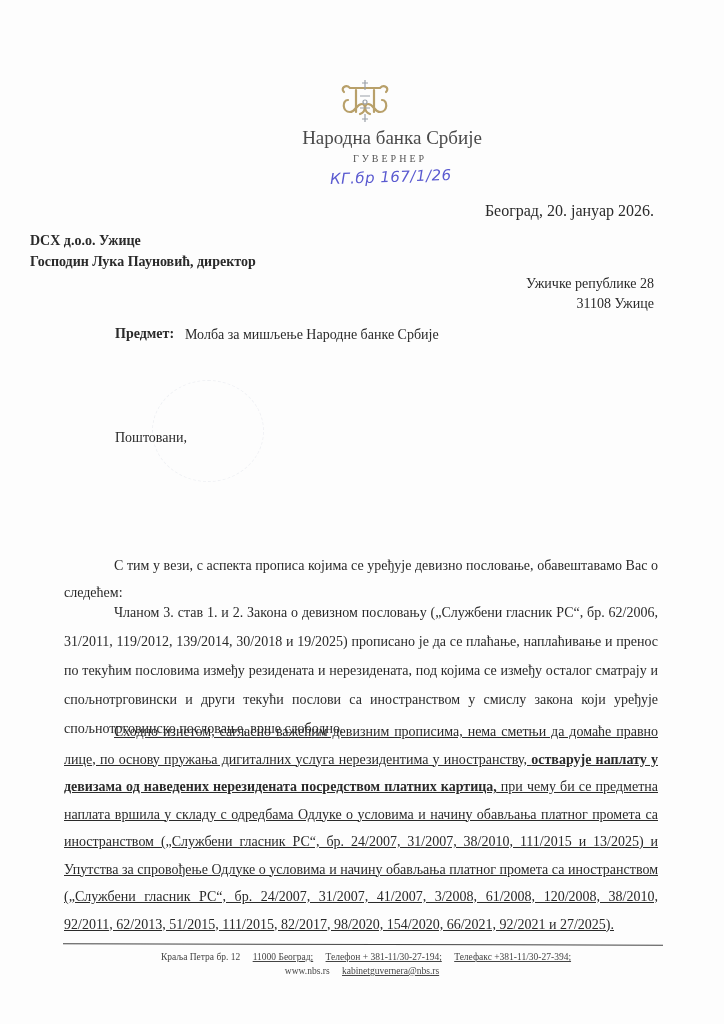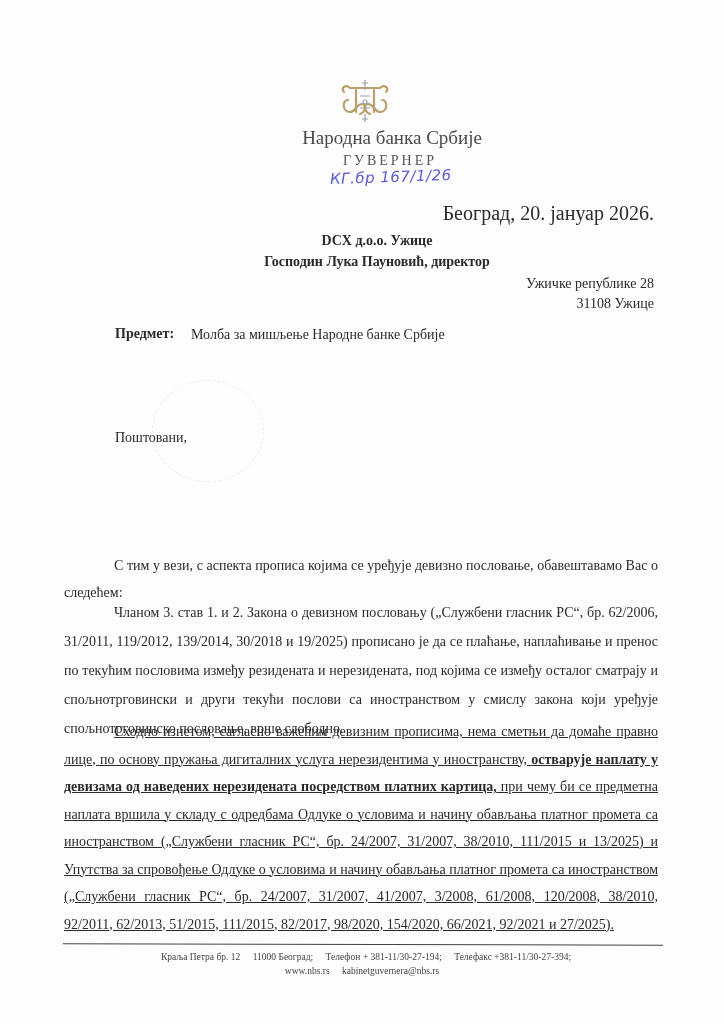--- a/index.html
+++ b/index.html
@@ -34,66 +34,65 @@
       font-size: 19px;
       color: #4a4a4a;
       padding-left: 60px;
       box-sizing: border-box;
     }
     .governor {
       position: absolute;
       left: 0; width: 724px;
       top: 153px;
       text-align: center;
-      font-size: 14px;
+      font-size: 10px;
       letter-spacing: 3px;
       color: #555;
       padding-left: 56px;
       box-sizing: border-box;
     }
     .handwritten {
       position: absolute;
       left: 330px; top: 168px;
       font-family: "DejaVu Sans", sans-serif;
       font-size: 15px;
       color: #5a5ad0;
       font-style: italic;
       letter-spacing: 0.5px;
       transform: rotate(-2deg);
     }
     .date-line {
       position: absolute;
       right: 70px; top: 202px;
-      font-size: 20px;
+      font-size: 16px;
     }
     .recipient {
       position: absolute;
       left: 0; width: 724px;
-      text-align: center;
+      text-align: left;
       font-weight: bold;
       font-size: 14px;
       padding-left: 30px;
       box-sizing: border-box;
     }
     .recipient.r1 { top: 233px; }
     .recipient.r2 { top: 254px; }
     .address {
       position: absolute;
       right: 70px;
       text-align: left;
       font-size: 14px;
     }
     .address.a1 { top: 276px; }
     .address.a2 { top: 296px; }
     .meta-row {
       position: absolute;
       left: 115px;
       font-size: 14px;
       display: flex;
-      gap: 6px;
     }
     .meta-label {
       width: 70px;
       font-weight: bold;
     }
     .meta-value {
       width: 380px;
       line-height: 17px;
     }
     .meta-row.subject { top: 326px; }
@@ -135,21 +134,21 @@
     }
     .footer-line {
       position: absolute;
       left: 0; width: 724px;
       text-align: center;
       font-size: 9.5px;
       color: #444;
     }
     .footer-line.f1 { top: 952px; padding-left: 8px; box-sizing: border-box; }
     .footer-line.f2 { top: 966px; padding-left: 0px; box-sizing: border-box; }
-    .footer-line span + span { margin-left: 10px; }
+    .footer-line span + span { margin-left: 10px; text-decoration: underline; }
   </style>
 </head>
 <body>
 
 <div class="page">
 
   <svg class="logo" viewBox="0 0 58 46">
     <g fill="none" stroke="#b8a06a" stroke-width="2.2" stroke-linecap="round">
       <path d="M8 14 C 4 10, 10 6, 14 10 L 44 10 C 48 6, 54 10, 50 14"></path>
       <path d="M20 12 L 20 34 M 38 12 L 38 34"></path>

